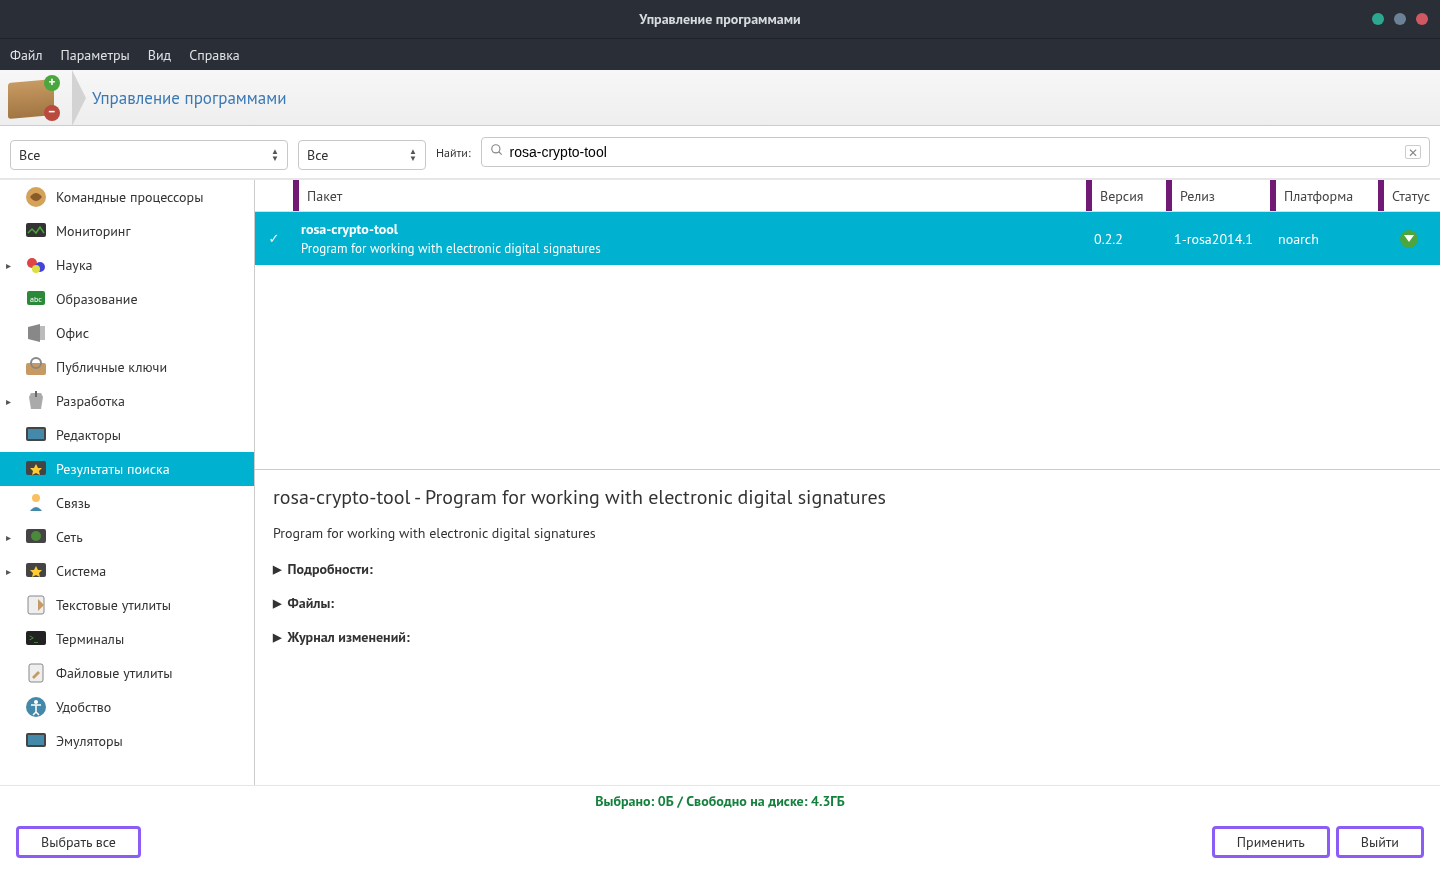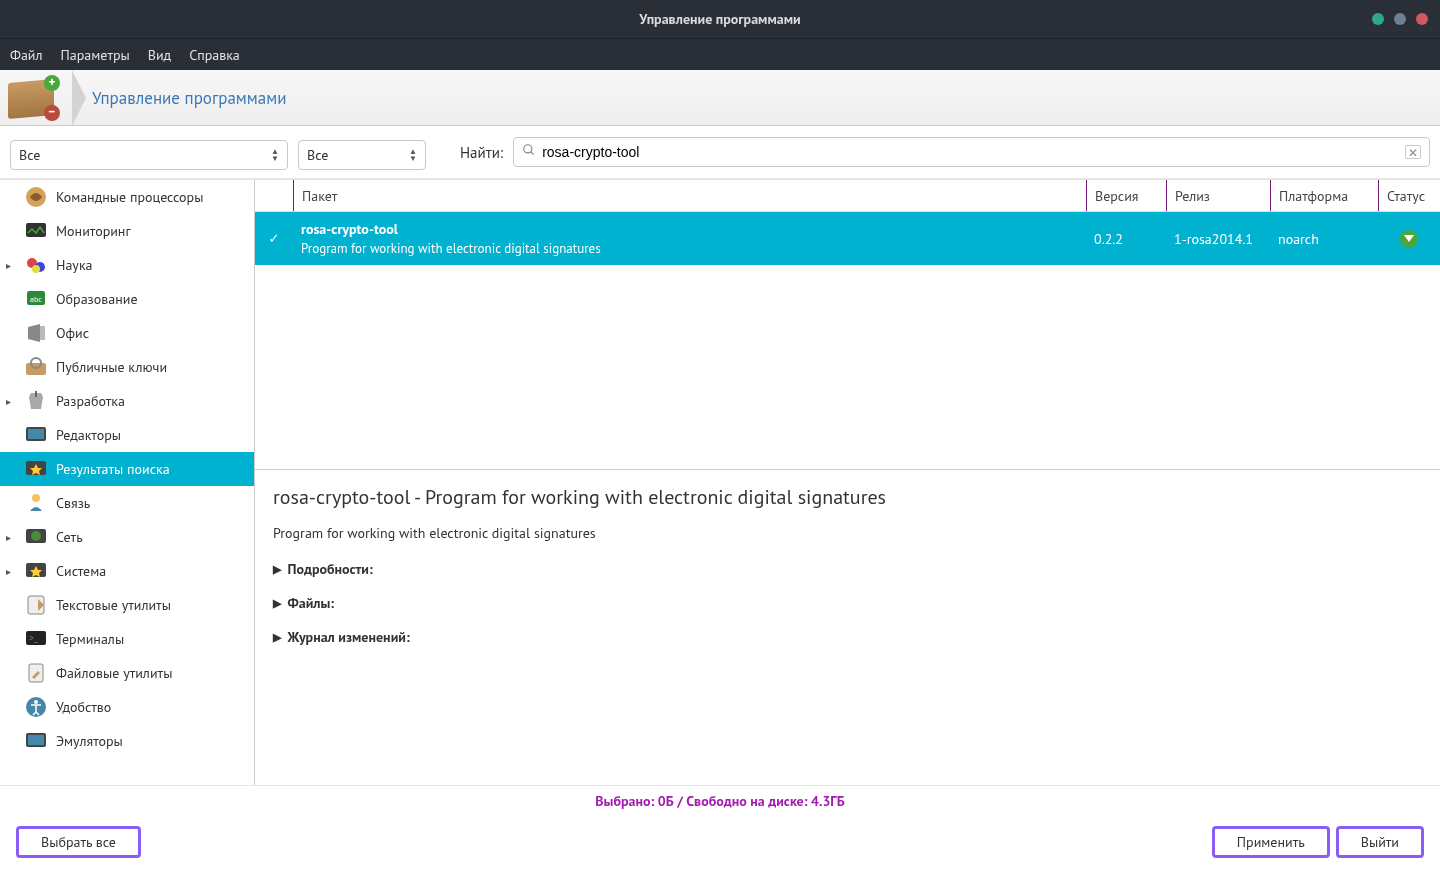--- a/index.html
+++ b/index.html
@@ -21,21 +21,21 @@
 .subheader .package-icon .plus { width: 16px; height: 16px; background: #4aa63d; border-radius: 50%; position: absolute; top: 0; right: 10px; color: #fff; font-size: 13px; line-height: 16px; text-align: center; font-weight: bold; }
 .subheader .package-icon .minus { width: 16px; height: 16px; background: #b94a3d; border-radius: 50%; position: absolute; bottom: 0; right: 10px; color: #fff; font-size: 13px; line-height: 14px; text-align: center; font-weight: bold; }
 .subheader .arrow-cutout { width: 0; height: 0; border-top: 28px solid transparent; border-bottom: 28px solid transparent; border-left: 14px solid #d3d3d3; margin-left: -8px; }
 .subheader .title-link { color: #3b79b5; font-size: 17px; margin-left: 6px; }
 
 .filter-row { display: flex; align-items: center; gap: 10px; padding: 8px 10px; background: #fff; border-bottom: 1px solid #e6e6e6; }
 .dropdown { height: 30px; border: 1px solid #c8c8c8; border-radius: 4px; background: #fff; padding: 0 26px 0 8px; display: flex; align-items: center; position: relative; cursor: default; margin-top: 6px; }
 .dropdown.dd-wide { width: 278px; }
 .dropdown.dd-narrow { width: 128px; }
 .dropdown .chevs { position: absolute; right: 8px; display: flex; flex-direction: column; font-size: 8px; line-height: 7px; color: #555; }
-.search-label { font-size: 15px; margin-left: 24px; }
+.search-label { font-size: 12px; }
 .search-box { flex: 1; height: 30px; border: 1px solid #c8c8c8; border-radius: 4px; display: flex; align-items: center; padding: 0 8px; gap: 6px; }
 .search-box input { border: none; outline: none; flex: 1; font-size: 14px; }
 .search-box .mag { color: #888; font-size: 14px; }
 .search-box .clear { color: #888; font-size: 12px; cursor: pointer; border: 1px solid #ccc; border-radius: 2px; width: 16px; height: 14px; display: flex; align-items: center; justify-content: center; }
 
 .main-area { flex: 1; display: flex; overflow: hidden; border-top: 1px solid #e6e6e6; }
 
 .sidebar { width: 255px; border-right: 1px solid #ccc; overflow-y: auto; background: #fff; position: relative; }
 .sidebar::-webkit-scrollbar { width: 12px; }
 .sidebar::-webkit-scrollbar-thumb { background: #c5c5c5; border-radius: 6px; }
@@ -43,21 +43,21 @@
 .sidebar-item .expander { width: 10px; font-size: 10px; color: #555; }
 .sidebar-item .expander.hidden { visibility: hidden; }
 .sidebar-item .cat-icon { width: 28px; height: 28px; display: flex; align-items: center; justify-content: center; border-radius: 4px; }
 .sidebar-item.selected { background: #00b1d0; color: #fff; }
 .cat-icon svg { width: 24px; height: 24px; }
 
 .content-area { flex: 1; display: flex; flex-direction: column; overflow: hidden; }
 .pkg-list { flex: 0 0 290px; display: flex; flex-direction: column; border-bottom: 1px solid #ccc; }
 .pkg-header { display: flex; border-bottom: 1px solid #ddd; background: #fff; height: 32px; align-items: center; font-size: 14px; color: #444; }
 .pkg-header .col-check { width: 38px; }
-.pkg-header .col { border-left: 1px solid #701a75; padding-left: 8px; height: 100%; display: flex; align-items: center; }
+.pkg-header .col { border-left: 6px solid #701a75; padding-left: 8px; height: 100%; display: flex; align-items: center; }
 .pkg-header .col-package { flex: 1; }
 .pkg-header .col-version { width: 80px; }
 .pkg-header .col-release { width: 104px; }
 .pkg-header .col-platform { width: 108px; }
 .pkg-header .col-status { width: 62px; }
 .pkg-row { display: flex; background: #00b1d0; color: #fff; padding: 8px 0; align-items: center; }
 .pkg-row .col-check { width: 38px; display: flex; justify-content: center; align-items: center; }
 .pkg-row .checkmark { color: #fff; font-size: 13px; }
 .pkg-row .col-package { flex: 1; padding-left: 8px; }
 .pkg-row .pkg-name { font-weight: 600; }
@@ -68,21 +68,21 @@
 .pkg-row .col-status { width: 62px; display: flex; justify-content: center; }
 .status-icon { width: 18px; height: 18px; background: #4aa63d; border-radius: 50%; display: flex; align-items: center; justify-content: center; }
 .status-icon .arrow-down { width: 0; height: 0; border-left: 5px solid transparent; border-right: 5px solid transparent; border-top: 7px solid #fff; }
 
 .detail-pane { flex: 1; padding: 14px 18px; overflow-y: auto; }
 .detail-pane h2 { font-size: 20px; font-weight: 400; color: #333; margin-bottom: 14px; }
 .detail-pane .desc { margin-bottom: 18px; font-size: 14px; }
 .detail-pane .section-toggle { display: flex; align-items: center; gap: 6px; margin-bottom: 16px; font-weight: 600; font-size: 14px; color: #333; cursor: default; }
 .detail-pane .section-toggle .tri { font-size: 11px; }
 
-.statusbar { height: 30px; display: flex; justify-content: center; align-items: center; font-weight: 600; font-size: 14px; color: #a21caf; border-top: 1px solid #e6e6e6; background: #fff; }
+.statusbar { height: 30px; display: flex; justify-content: center; align-items: center; font-weight: 600; font-size: 14px; color: #15803d; border-top: 1px solid #e6e6e6; background: #fff; }
 
 .button-row { height: 54px; display: flex; align-items: center; justify-content: space-between; padding: 0 16px; background: #fff; }
 .button-row .right-buttons { display: flex; gap: 6px; }
 .btn { height: 32px; padding: 0 22px; border: 3px solid #8b5cf6; border-radius: 4px; background: #fff; font-size: 14px; cursor: default; display: flex; align-items: center; }
 </style>
 </head>
 <body>
 
 <div class="titlebar">
   <span>Управление программами</span>

